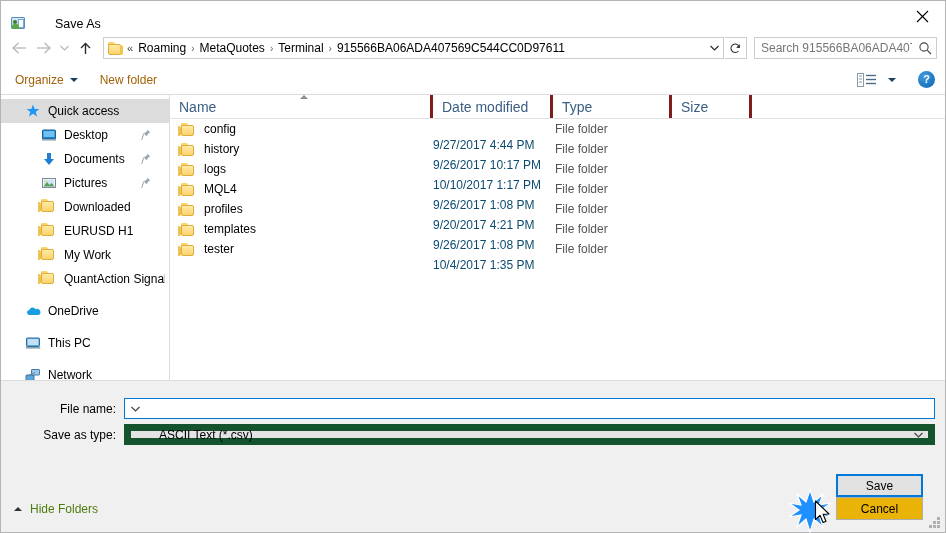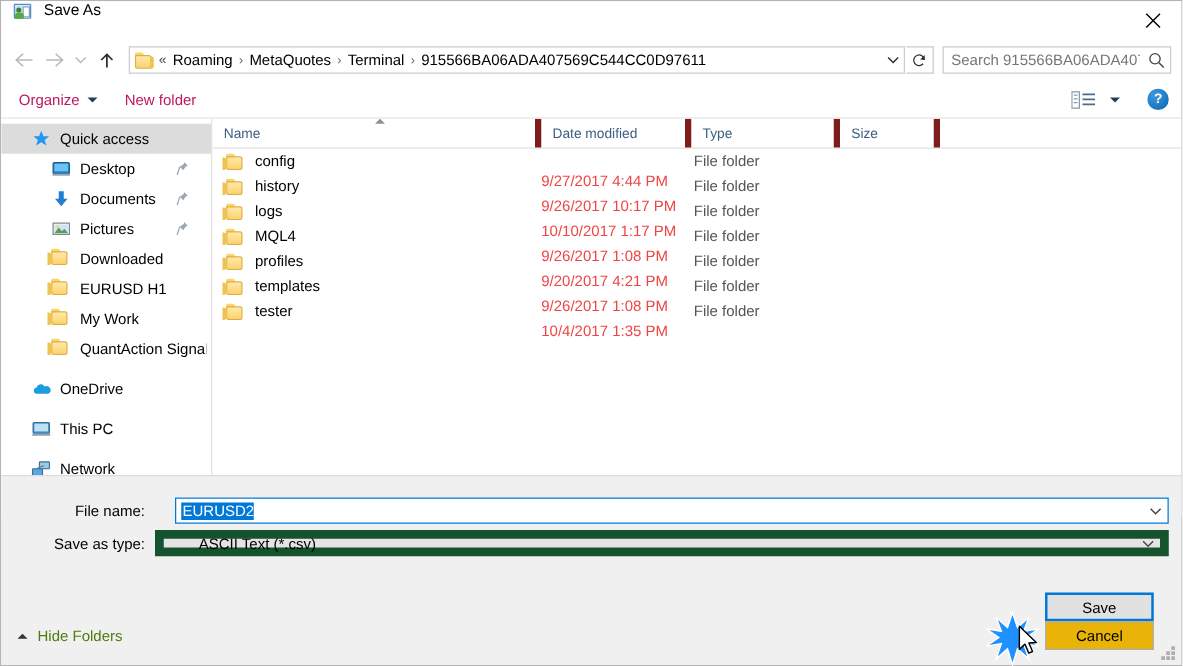--- a/index.html
+++ b/index.html
@@ -19,23 +19,24 @@
     position: relative;
     background: #ffffff;
     border: 1px solid #b4b4b4;
     box-sizing: border-box;
   }
 
   
   #titlebar {
     height: 30px;
     display: flex;
-    align-items: flex-start;
-    background: #ffffff;
-    position: relative;
+    align-items: flex-end;
+    background: #ffffff;
+    position: relative;
+    gap: 20px;
   }
   #title-icon {
     margin-left: 9px;
     width: 16px; height: 16px;
     position: relative;
     flex: none;
   }
   #title-icon .folderback {
     position: absolute; left: 1px; top: 2px;
     width: 14px; height: 12px;
@@ -173,21 +174,21 @@
     display: flex;
     align-items: center;
     padding: 0 10px 0 14px;
     box-sizing: border-box;
     border-bottom: 1px solid #dcdcdc;
     background: #ffffff;
   }
   .cmd-item {
     display: flex; align-items: center;
     font-size: 12px;
-    color: #be185d;
+    color: #a16207;
     margin-right: 22px;
   }
   .cmd-caret {
     margin-left: 6px;
     width: 0; height: 0;
     border-left: 4px solid transparent;
     border-right: 4px solid transparent;
     border-top: 4px solid #1c3f5e;
   }
   #cmdbar-right {
@@ -290,27 +291,27 @@
     background: #ffffff;
   }
   #col-header {
     height: 24px;
     border-bottom: 1px solid #e2e2e2;
     display: flex;
     position: relative;
     box-sizing: border-box;
   }
   .col {
-    font-size: 11px;
+    font-size: 14px;
     color: #3b5e82;
     display: flex;
     align-items: center;
     padding-left: 9px;
     box-sizing: border-box;
-    border-right: 5px solid #7f1d1d;
+    border-right: 3px solid #7f1d1d;
     height: 100%;
     position: relative;
     text-align: center;
   }
   .col.c-name { width: 263px; }
   .col.c-date { width: 120px; }
   .col.c-type { width: 119px; }
   .col.c-size { width: 80px; }
   #sortcaret {
     position: absolute;
@@ -327,39 +328,39 @@
     font-size: 12px;
     color: #000;
   }
   .frow .fi-icon {
     width: 15px; height: 13px;
     margin-left: 11px; margin-right: 8px;
     flex: none;
     position: relative;
   }
   .frow .fi-name { width: 229px; flex: none; overflow: hidden; white-space: nowrap; }
-  .frow .fi-date { width: 122px; flex: none; color: #ef4444; margin-top: 32px; }
+  .frow .fi-date { width: 122px; flex: none; color: #0c4a6e; margin-top: 32px; }
   .frow .fi-type { width: 119px; flex: none; color: #555555; }
   .frow .fi-size { width: 80px; flex: none; color: #555555; }
 
   
   #bottom {
     position: absolute;
     left: 0; right: 0; bottom: 0;
     height: 151px;
     background: #f0f0f0;
     border-top: 1px solid #dcdcdc;
   }
   .form-row {
     display: flex;
     align-items: center;
     position: absolute;
     left: 0;
   }
-  #row-filename { top: 17px; left: 0; right: 10px; gap: 16px; }
+  #row-filename { top: 17px; left: 0; right: 10px; }
   #row-filetype { top: 43px; left: 0; right: 10px; }
   .form-label {
     width: 123px;
     text-align: right;
     padding-right: 8px;
     font-size: 12px;
     color: #000;
     box-sizing: border-box;
     flex: none;
   }
@@ -756,21 +757,20 @@
         </div>
       </div>
     </div>
   </div>
 
   <div id="bottom">
 
     <div class="form-row" id="row-filename">
       <div class="form-label">File name:</div>
       <div class="combo" id="fn-combo">
-        <div class="combo-text"><span class="selected-text">EURUSD2</span></div>
         <div class="combo-arrow">
           <svg width="11" height="8" viewBox="0 0 11 8">
             <path d="M1.5 2 L5.5 6 L9.5 2" fill="none" stroke="#444" stroke-width="1.2"></path>
           </svg>
         </div>
       </div>
     </div>
 
     <div class="form-row" id="row-filetype">
       <div class="form-label">Save as type:</div>

